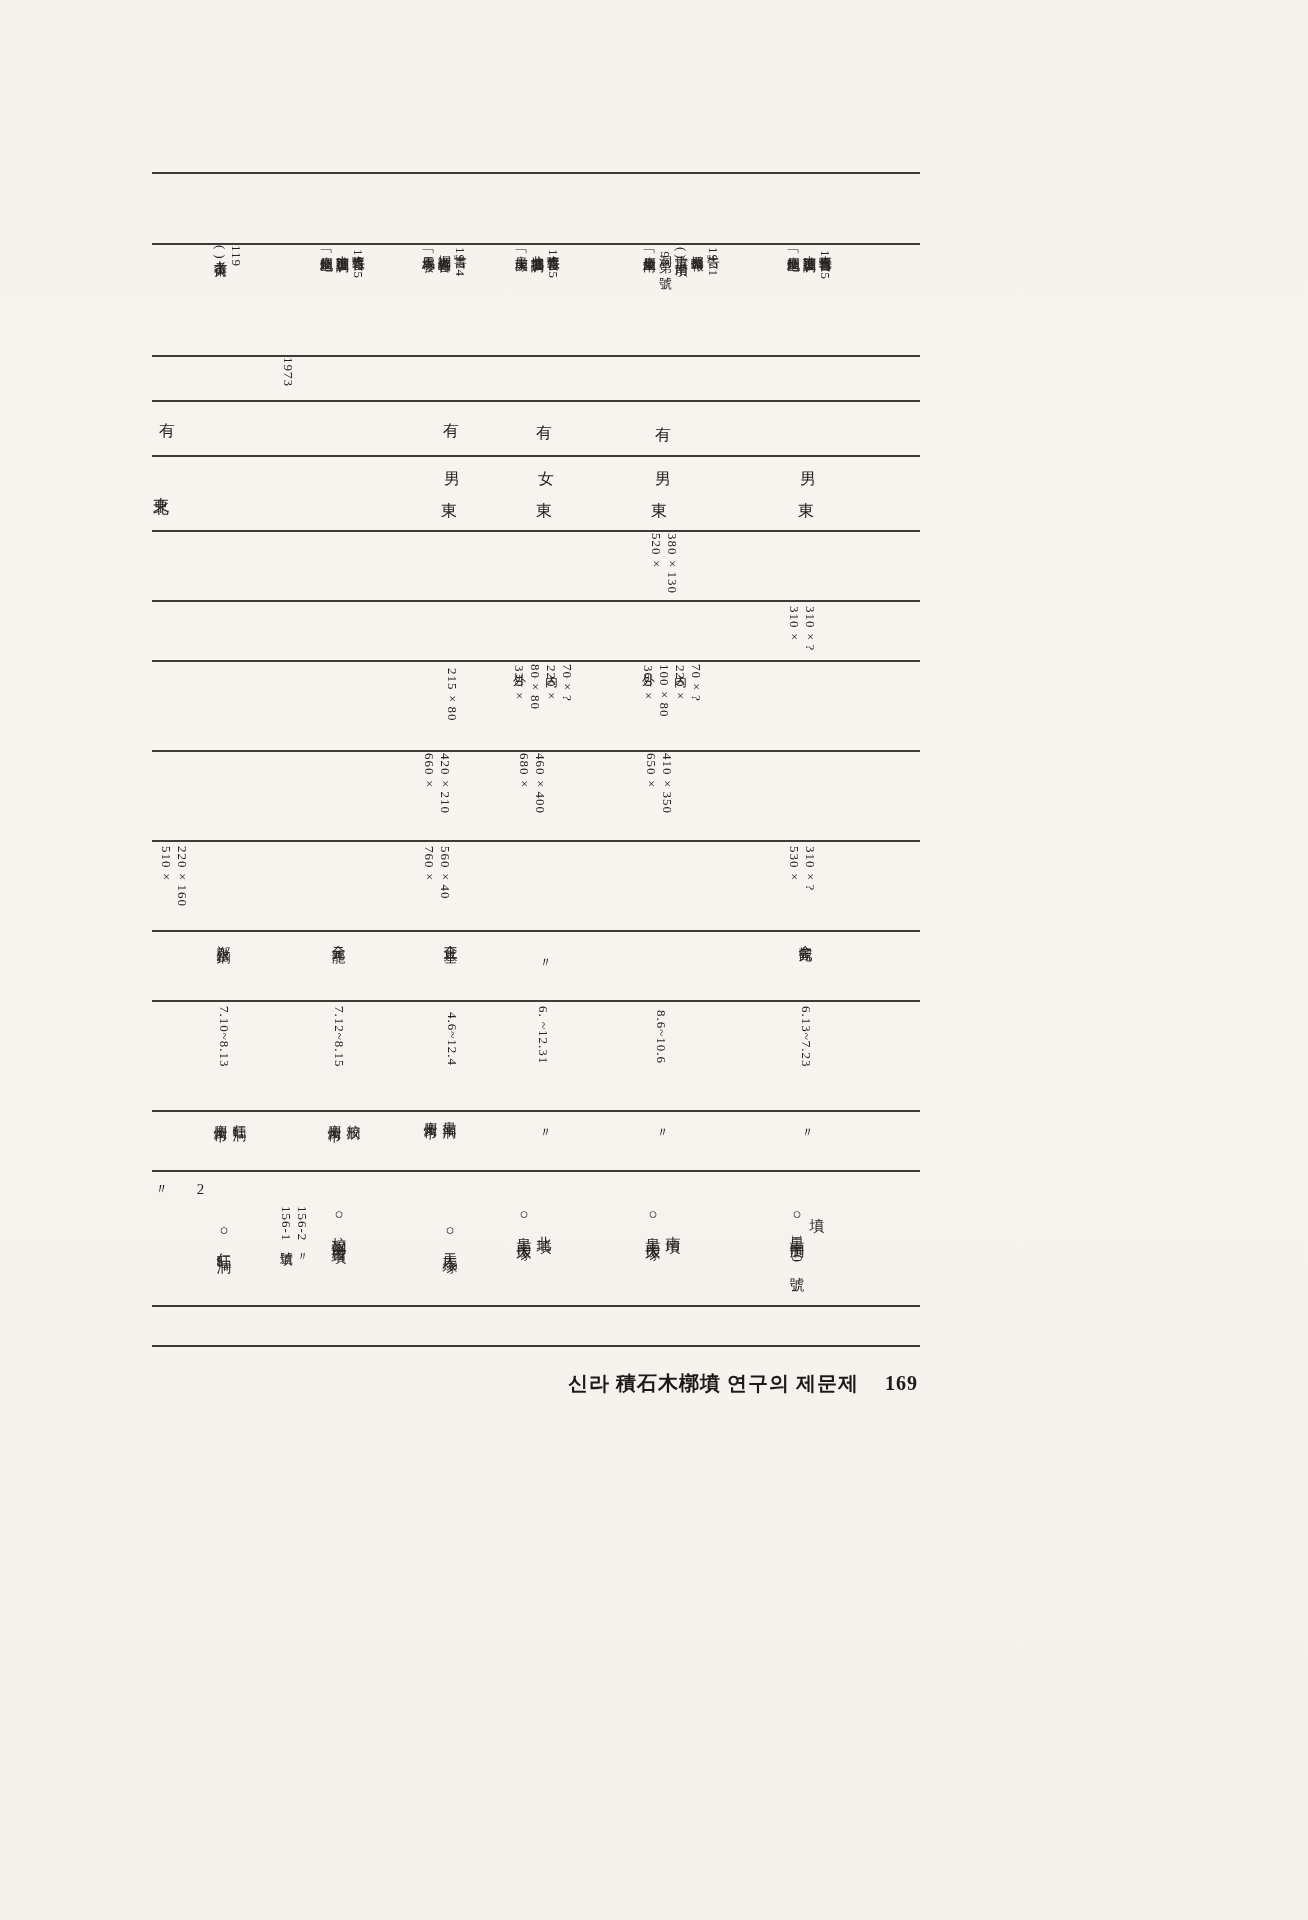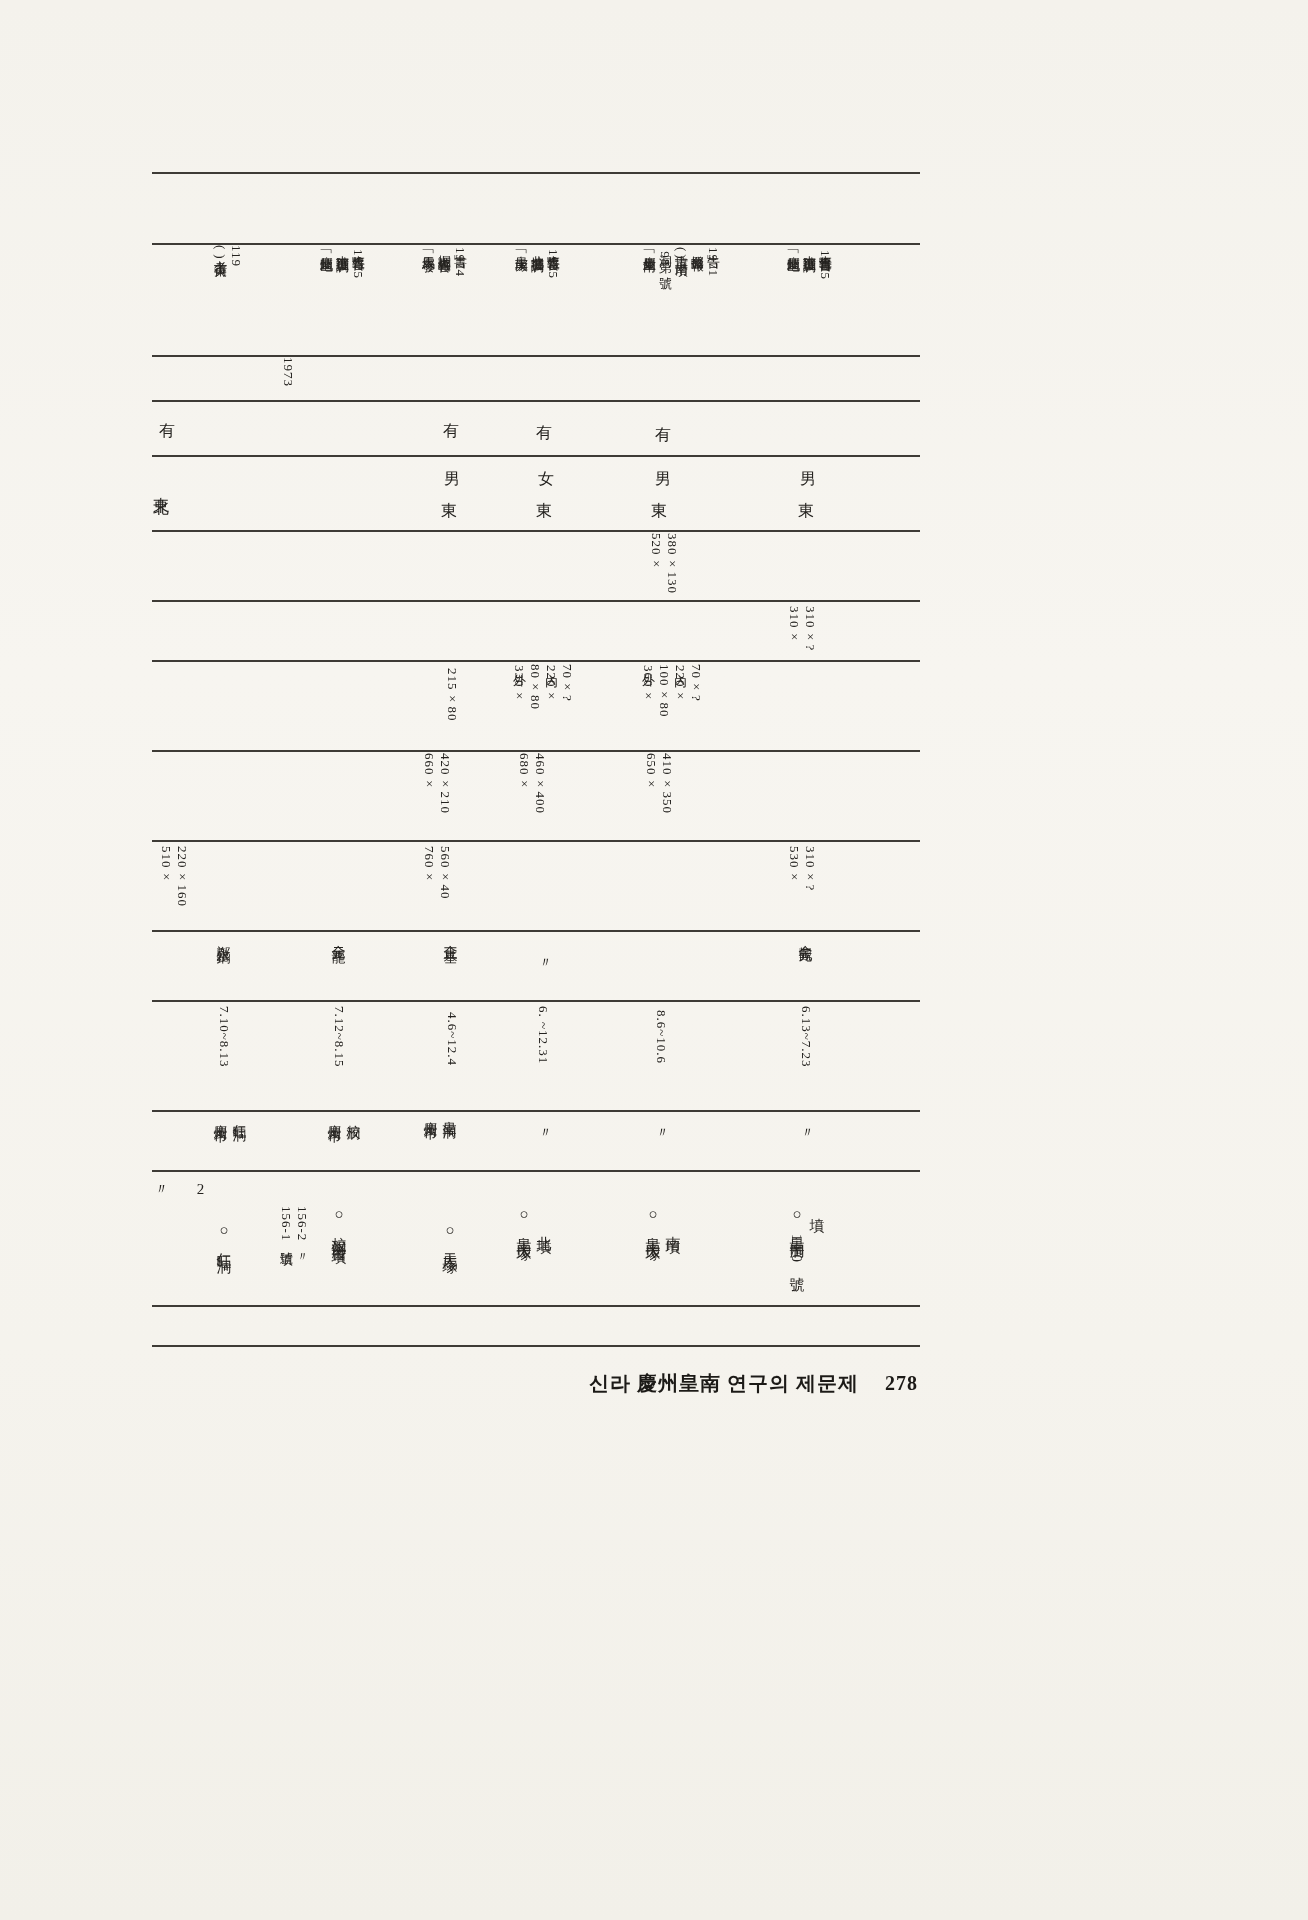--- a/index.html
+++ b/index.html
@@ -162,16 +162,16 @@
 310×?</div>
   <div class="v s13" style="left:786px; top:606px">310×
 310×?</div>
   <div class="v glyph" style="left:797px; top:458px">男</div>
   <div class="v glyph" style="left:795px; top:489px">東</div>
   <div class="v s13" style="left:785px; top:245px">「慶州地區
 古蹟發掘調
 查報告書」1975</div>
 
   <div class="footer">
-    <span>신라 慶州皇南 연구의 제문제</span><span class="pageno">278</span>
+    <span>신라 積石木槨墳 연구의 제문제</span><span class="pageno">169</span>
   </div>
 
 </div>
 
 </body></html>

